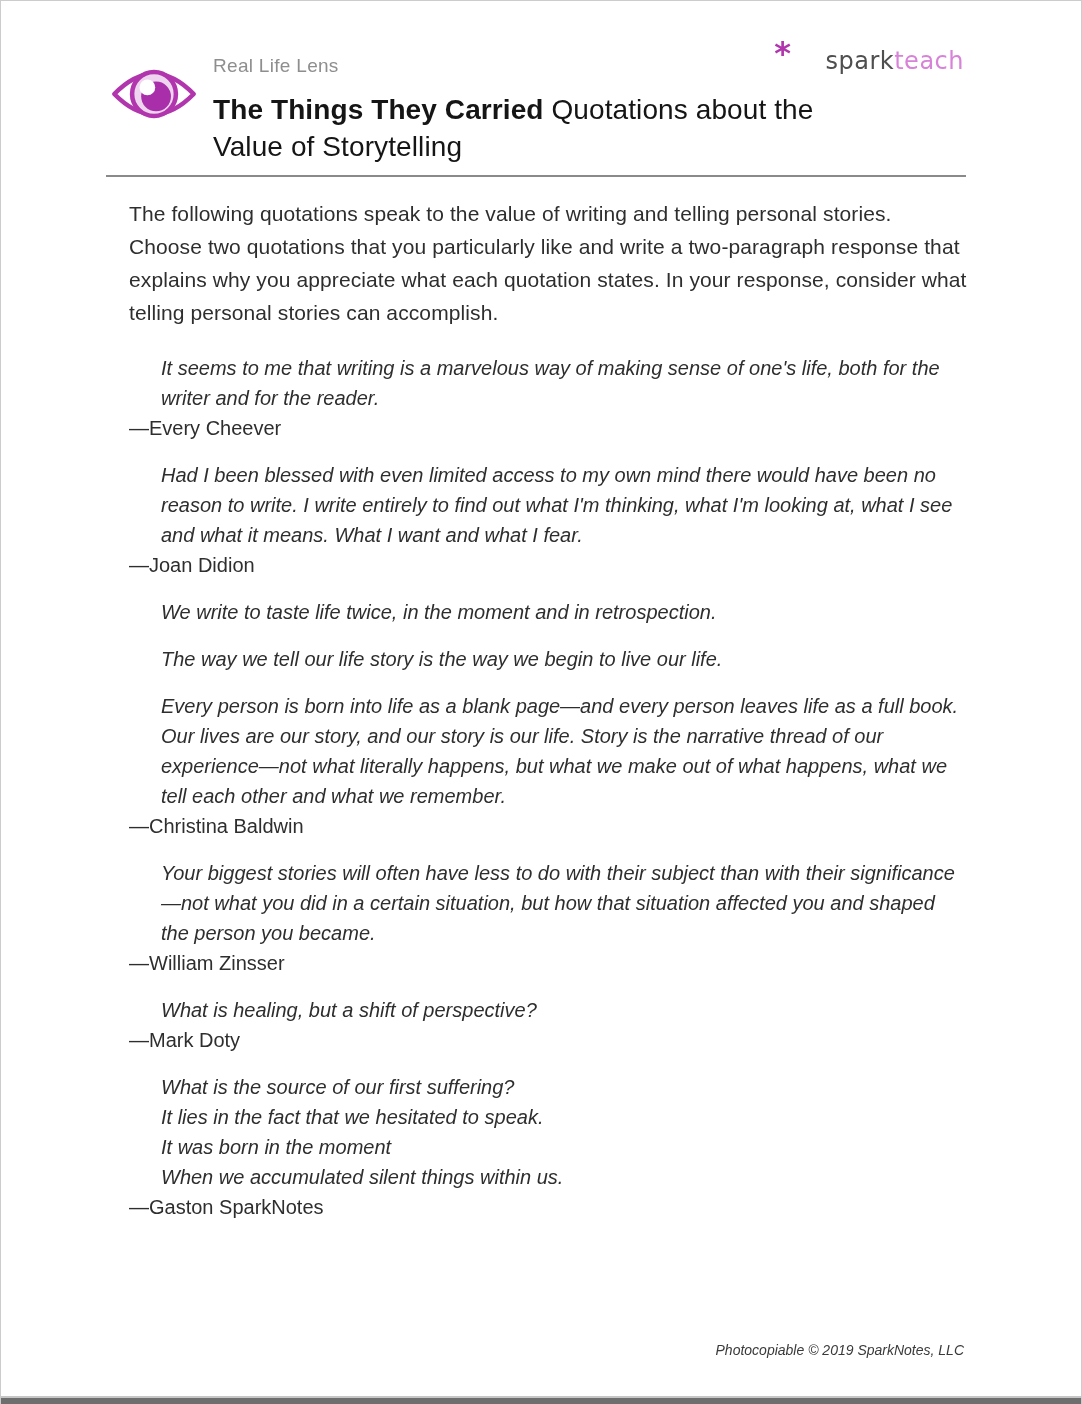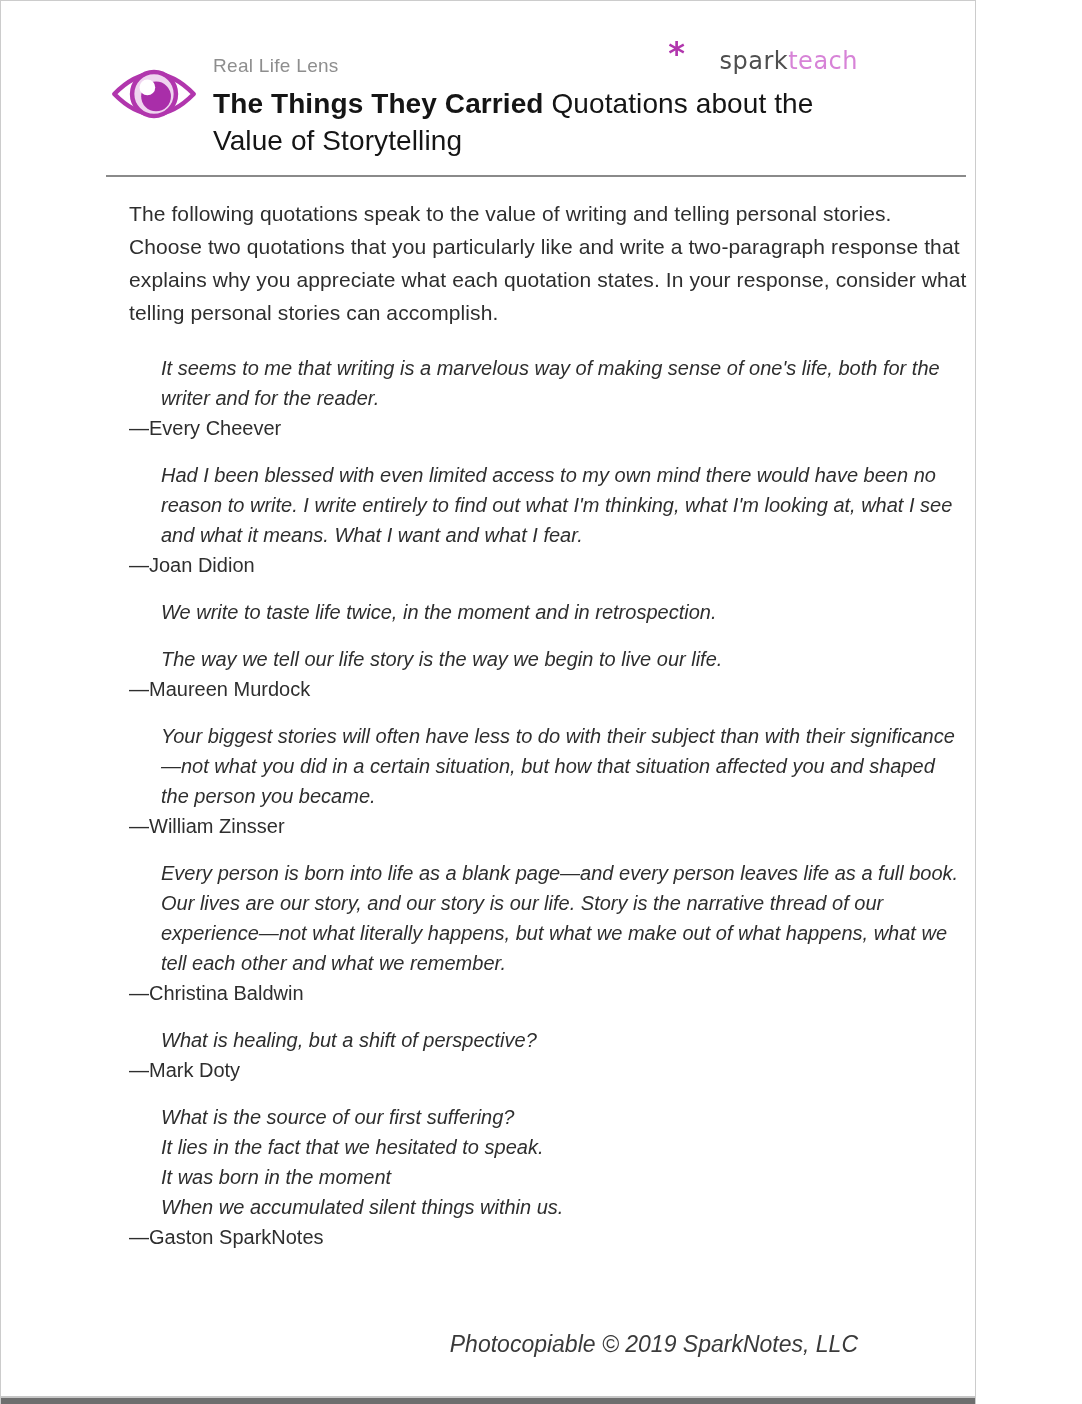--- a/index.html
+++ b/index.html
@@ -3,21 +3,21 @@
 <meta charset="utf-8">
 <style>
   html, body {
     margin: 0;
     padding: 0;
     background: #ffffff;
     font-family: "Liberation Sans", sans-serif;
   }
   .page {
     position: relative;
-    width: 976px;
+    width: 1082px;
     height: 1404px;
     background: #ffffff;
     border: 1px solid #cccccc;
     border-bottom: none;
     box-sizing: border-box;
     overflow: hidden;
   }
 
   
   .header {
@@ -34,21 +34,21 @@
     flex: 0 0 auto;
   }
   .header-text { margin-left: 16px; }
   .series-label {
     font-size: 19px;
     line-height: 26px;
     color: var(--label_gray, #8e8e8e);
     letter-spacing: 0.3px;
   }
   .doc-title {
-    margin-top: 6px;
+    margin-top: 12px;
     font-size: 28px;
     line-height: 37px;
     color: #151515;
     max-width: 660px;
     letter-spacing: 0.1px;
   }
   .title-bold { font-weight: bold; }
 
   
   .sparkteach-logo {
@@ -108,21 +108,21 @@
     line-height: 30px;
     color: #2e2e2e;
   }
 
   
   .footer {
     position: absolute;
     right: 117px;
     bottom: 46px;
     font-style: italic;
-    font-size: 23px;
+    font-size: 14px;
     color: #3a3a3a;
   }
   .bottom-bar {
     position: absolute;
     left: 0;
     bottom: 0;
     width: 100%;
     height: 6px;
     background: var(--bar_gray, #6e6e6e);
     border-top: 2px solid #c6c6c6;
@@ -167,31 +167,30 @@
       <div class="q-text">Had I been blessed with even limited access to my own mind there would have been no reason to write. I write entirely to find out what I'm thinking, what I'm looking at, what I see and what it means. What I want and what I fear.</div>
       <div class="q-author">—Joan Didion</div>
     </div>
 
     <div class="quote">
       <div class="q-text">We write to taste life twice, in the moment and in retrospection.</div>
     </div>
 
     <div class="quote">
       <div class="q-text">The way we tell our life story is the way we begin to live our life.</div>
-      <div class="q-author">—Maureen Murdock</div>
+    </div>
+
+    <div class="quote">
+      <div class="q-text">Every person is born into life as a blank page—and every person leaves life as a full book. Our lives are our story, and our story is our life. Story is the narrative thread of our experience—not what literally happens, but what we make out of what happens, what we tell each other and what we remember.</div>
+      <div class="q-author">—Christina Baldwin</div>
     </div>
 
     <div class="quote">
       <div class="q-text">Your biggest stories will often have less to do with their subject than with their significance—not what you did in a certain situation, but how that situation affected you and shaped the person you became.</div>
       <div class="q-author">—William Zinsser</div>
-    </div>
-
-    <div class="quote">
-      <div class="q-text">Every person is born into life as a blank page—and every person leaves life as a full book. Our lives are our story, and our story is our life. Story is the narrative thread of our experience—not what literally happens, but what we make out of what happens, what we tell each other and what we remember.</div>
-      <div class="q-author">—Christina Baldwin</div>
     </div>
 
     <div class="quote">
       <div class="q-text">What is healing, but a shift of perspective?</div>
       <div class="q-author">—Mark Doty</div>
     </div>
 
     <div class="quote">
       <div class="q-text">What is the source of our first suffering?
 It lies in the fact that we hesitated to speak.

